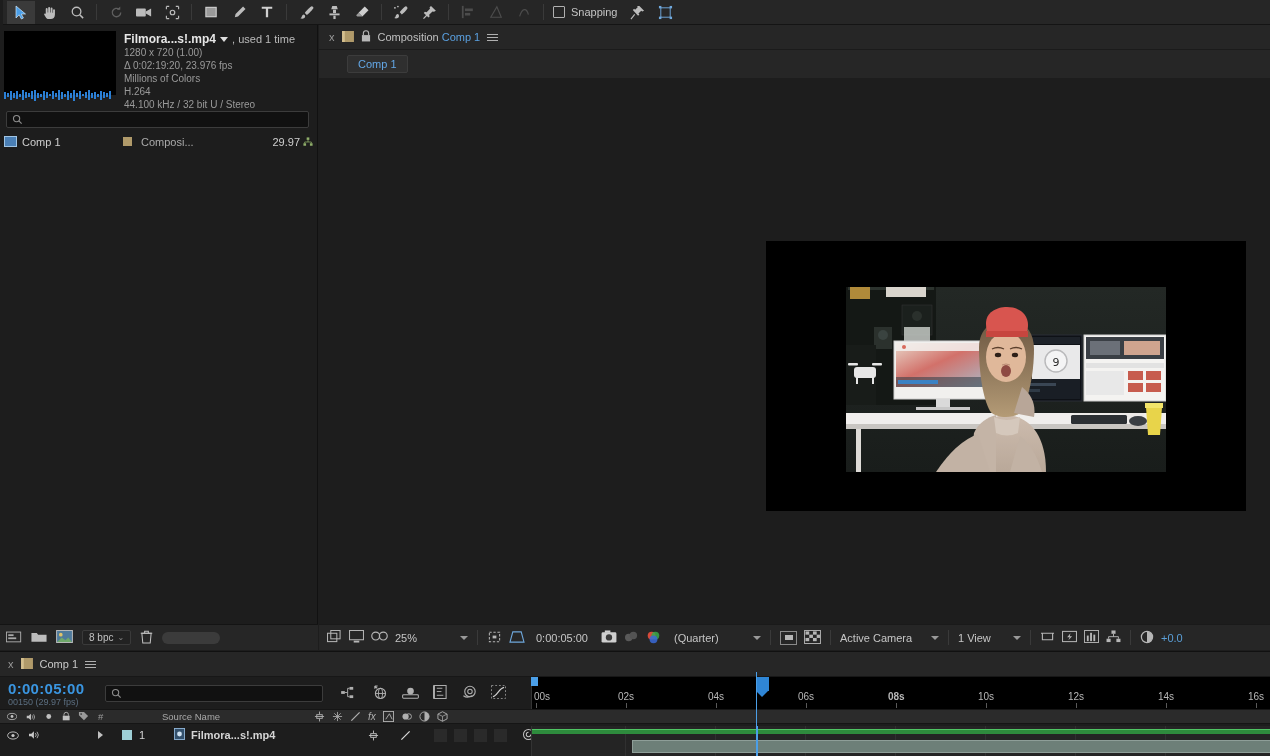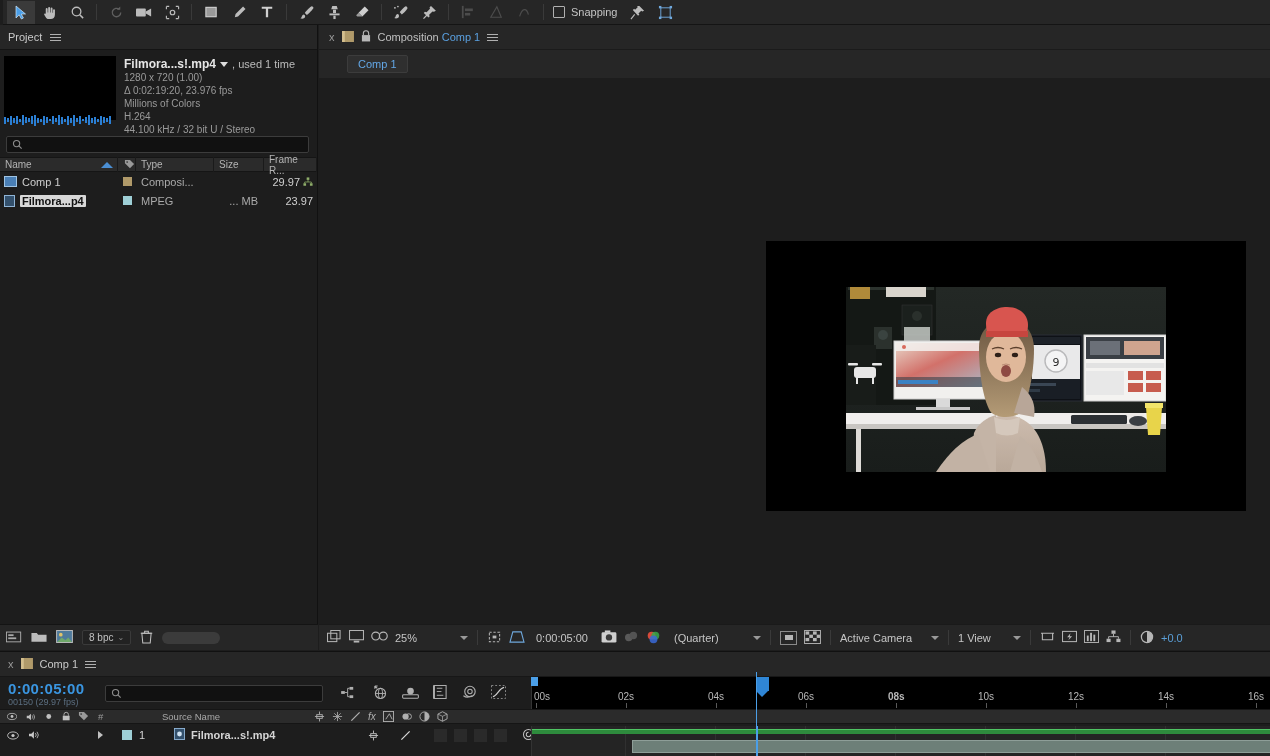--- a/index.html
+++ b/index.html
@@ -293,28 +293,20 @@
             <rect x="1" y="1" width="2.6" height="2.6"></rect>
             <rect x="12.4" y="1" width="2.6" height="2.6"></rect>
             <rect x="1" y="12.4" width="2.6" height="2.6"></rect>
             <rect x="12.4" y="12.4" width="2.6" height="2.6"></rect>
           </g>
         </svg>
     </div>
   </div>
 
   <div class="project">
-    <div class="panel-tabbar">
-      <span class="ttl">Project</span>
-      <span class="hamb">
-          <i></i>
-          <i></i>
-          <i></i>
-        </span>
-    </div>
 
     <div class="meta">
       <div class="thumb">
         <div class="wave">
           <i style="height:7px"></i>
             <i style="height:4px"></i>
             <i style="height:9px"></i>
             <i style="height:5px"></i>
             <i style="height:8px"></i>
             <i style="height:3px"></i>
@@ -367,35 +359,20 @@
     <div class="searchrow">
       <div class="search">
         <svg width="11" height="11" viewBox="0 0 12 12">
             <circle cx="5" cy="5" r="3.4" fill="none" stroke="#8c8c8c" stroke-width="1.2"></circle>
             <line x1="7.5" y1="7.5" x2="10.5" y2="10.5" stroke="#8c8c8c" stroke-width="1.3"></line>
           </svg>
         <span class="ph"></span>
       </div>
     </div>
 
-    <div class="colhdr">
-      <div class="c-name">
-        <span>Name</span>
-        <span class="sort-tri"></span>
-      </div>
-      <div class="c-tag">
-        <svg width="11" height="11" viewBox="0 0 12 12">
-            <path d="M1 1h5.5L11 5.5 6.5 10 1 4.5z" fill="#9a9a9a"></path>
-            <circle cx="3.4" cy="3.4" r="0.9" fill="#2b2b2b"></circle>
-          </svg>
-      </div>
-      <div class="c-type">Type</div>
-      <div class="c-size">Size</div>
-      <div class="c-rate">Frame R...</div>
-    </div>
 
     <div class="prow">
       <div class="n">
         <span class="ic-comp"></span>
         <span>Comp 1</span>
       </div>
       <div class="sw">
           <i style="background:#b09a6a"></i>
         </div>
       <div class="ty">Composi...</div>
@@ -404,34 +381,20 @@
         <span>29.97</span>
         <svg width="10" height="10" viewBox="0 0 12 12">
             <rect x="4.4" y="0.5" width="3.2" height="3" fill="#8fae6a"></rect>
             <rect x="0.5" y="7.5" width="3.2" height="3" fill="#8fae6a"></rect>
             <rect x="8.3" y="7.5" width="3.2" height="3" fill="#8fae6a"></rect>
             <path d="M6 3.5v2.5M2 7.5V6h8v1.5" stroke="#8fae6a" stroke-width="0.9" fill="none"></path>
           </svg>
       </div>
     </div>
 
-    <div class="prow">
-      <div class="n">
-        <span class="ic-file"></span>
-        <span class="selname">Filmora...p4</span>
-      </div>
-      <div class="sw">
-          <i style="background:#9ecfd6"></i>
-        </div>
-      <div class="ty">MPEG</div>
-      <div class="sz">... MB</div>
-      <div class="fr">
-        <span>23.97</span>
-      </div>
-    </div>
 
     <div class="projfoot">
       <span>
         <svg width="16" height="13" viewBox="0 0 18 14">
             <rect x="0.5" y="2" width="16" height="11" fill="none" stroke="#a8a8a8" stroke-width="1.1"></rect>
             <rect x="2.5" y="4.5" width="6" height="2" fill="#a8a8a8"></rect>
             <rect x="2.5" y="8" width="9" height="2" fill="#a8a8a8"></rect>
           </svg>
       </span>
       <span>

